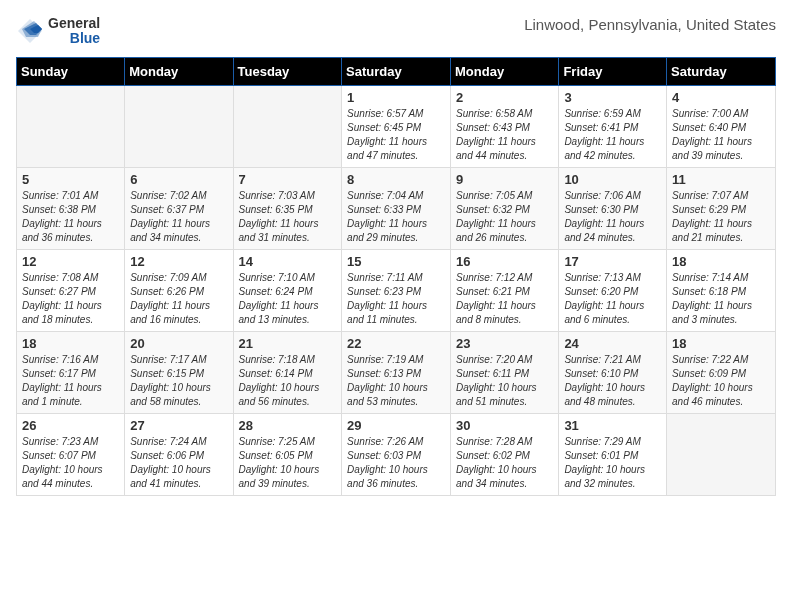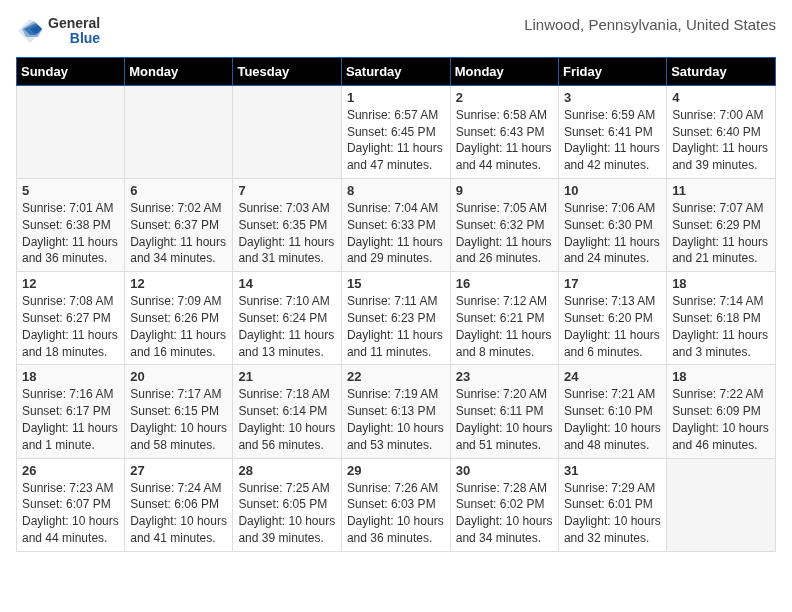--- a/index.html
+++ b/index.html
@@ -77,23 +77,24 @@
       min-height: 80px;
       width: 113px;
     }
     .day-number {
       font-size: 13px;
       font-weight: bold;
       display: block;
       margin-bottom: 2px;
     }
     .day-info {
-      font-size: 12px;
+      font-size: 10px;
       line-height: 1.4;
       color: #333;
+      font-style: italic;
     }
     .empty-cell {
       background: #f5f5f5;
     }
     tbody tr:nth-child(odd) {
       background: #fff;
     }
     tbody tr:nth-child(even) {
       background: #f9f9f9;
     }

